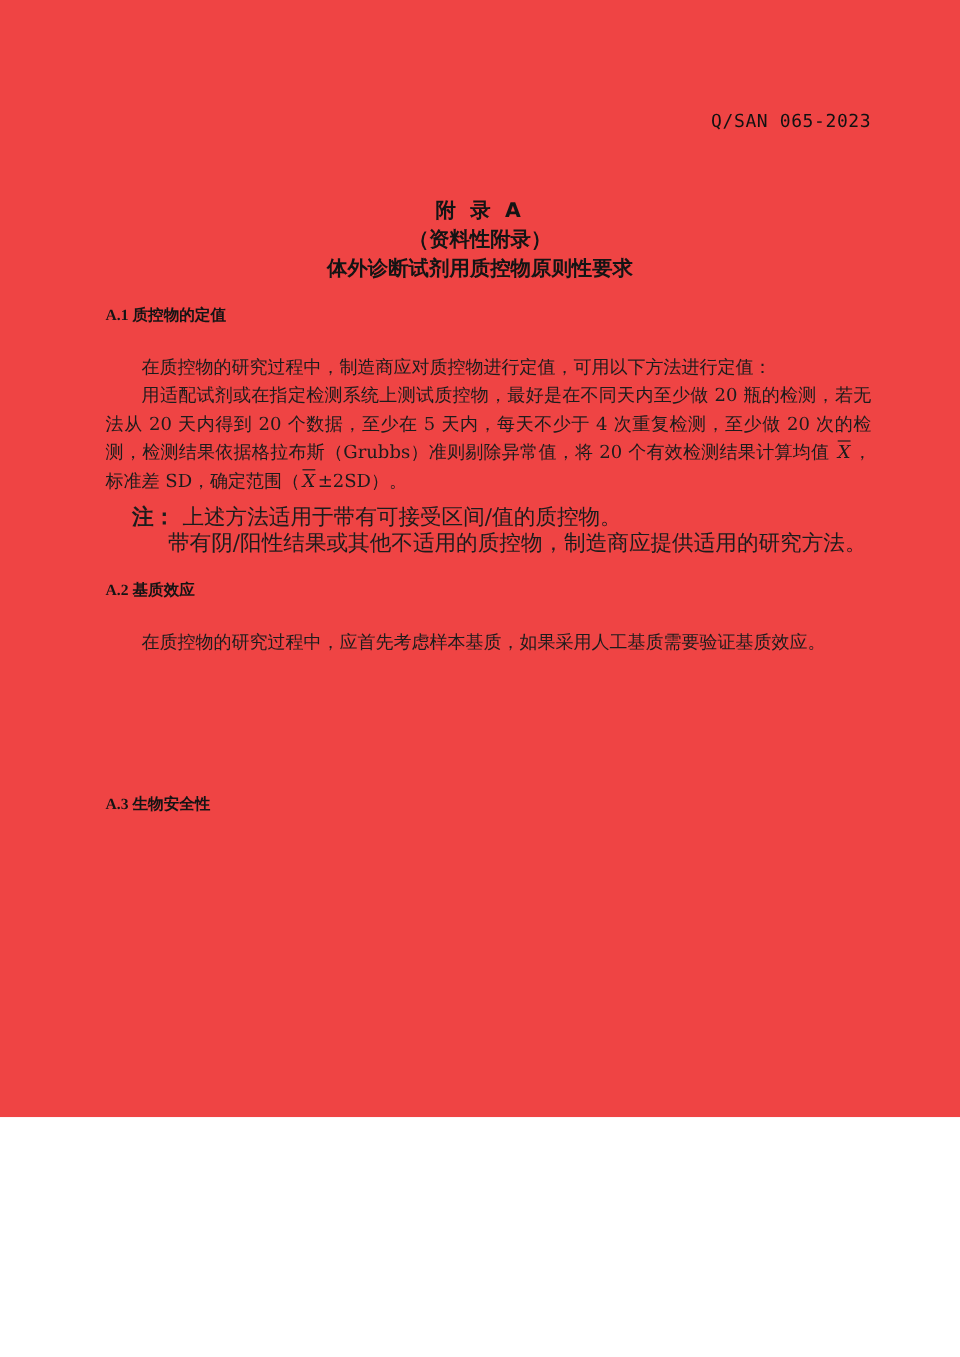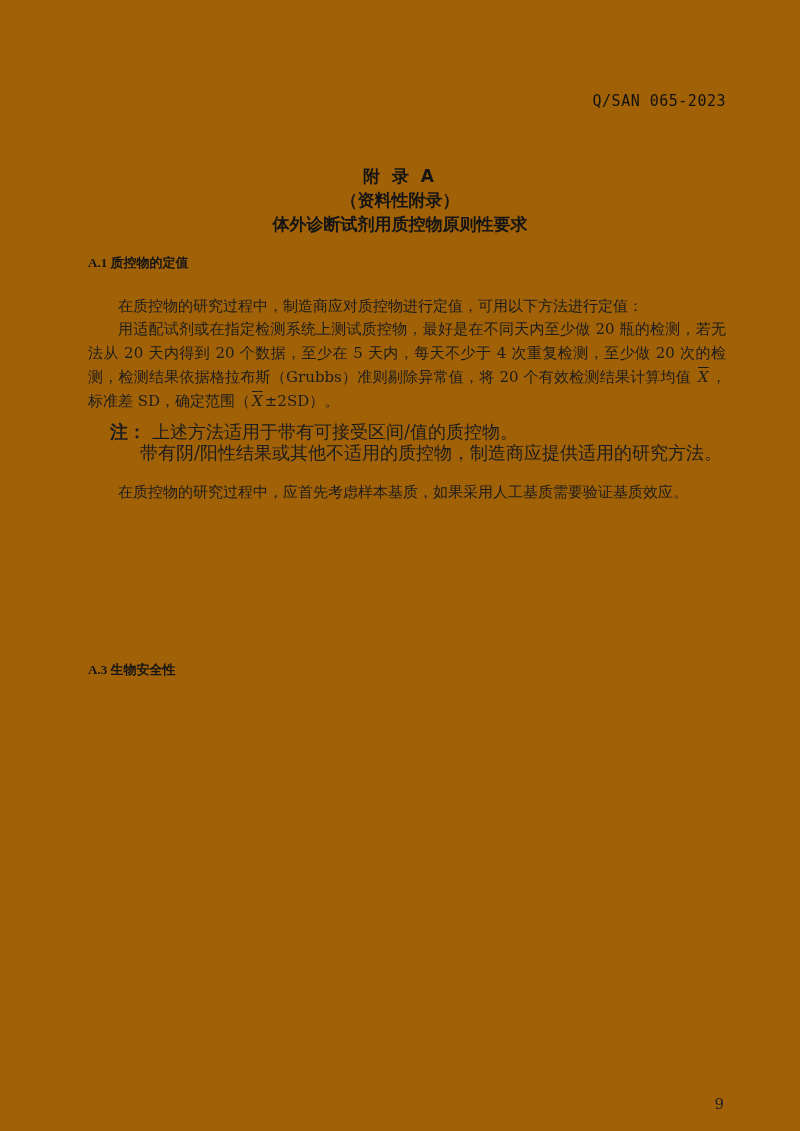--- a/index.html
+++ b/index.html
@@ -3,22 +3,22 @@
 <meta charset="utf-8">
 <style>
   html, body {
     margin: 0;
     padding: 0;
     background: #ffffff;
   }
   .page {
     position: relative;
     width: 800px;
-    height: 1131px;
-    background: #a16207;
+    height: 931px;
+    background: #ef4444;
     color: #1c1c1c;
     font-family: "DejaVu Serif", serif;
     overflow: hidden;
   }
   
   .doc-ref {
     position: absolute;
     top: 92px;
     right: 74px;
     font-family: "DejaVu Sans Mono", monospace;
@@ -115,20 +115,21 @@
     <h2 class="sec-heading">A.1 质控物的定值</h2>
     <p class="body-para">在质控物的研究过程中，制造商应对质控物进行定值，可用以下方法进行定值：</p>
     <p class="body-para tall"><span>用适配试剂或在指定检测系统上测试质控物，最好是在不同天内至少做 20 瓶的检测，若无法从 20 天内得到 20 个数据，至少在 5 天内，每天不少于 4 次重复检测，至少做 20 次的检测，检测结果依据格拉布斯（Grubbs）准则剔除异常值，将 20 个有效检测结果计算均值 </span><span class="xbar">X</span><span>，标准差 SD，确定范围（</span><span class="xbar">X</span><span>±2SD）。</span></p>
     <div class="note">
       <div class="note-line1"><span class="note-label">注：</span><span>上述方法适用于带有可接受区间/值的质控物。</span></div>
       <div class="note-line2">带有阴/阳性结果或其他不适用的质控物，制造商应提供适用的研究方法。</div>
     </div>
   </div>
 
   <div class="section sec-a2">
+    <h2 class="sec-heading">A.2 基质效应</h2>
     <p class="body-para">在质控物的研究过程中，应首先考虑样本基质，如果采用人工基质需要验证基质效应。</p>
   </div>
 
   <div class="section sec-a3">
     <h2 class="sec-heading">A.3 生物安全性</h2>
   </div>
 
   <div class="page-number">9</div>
 
 </div>

